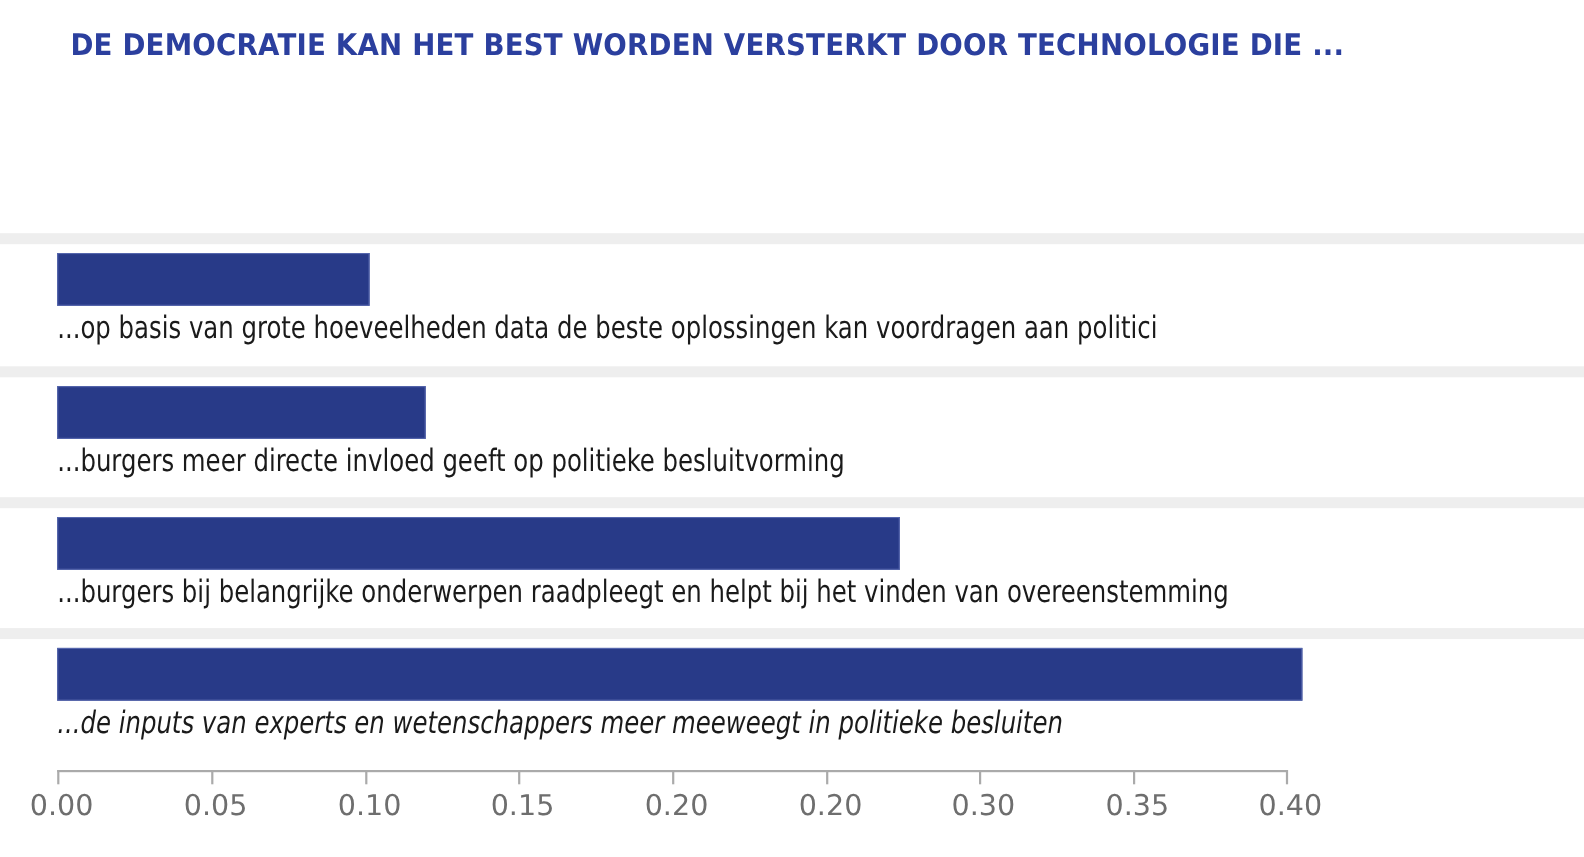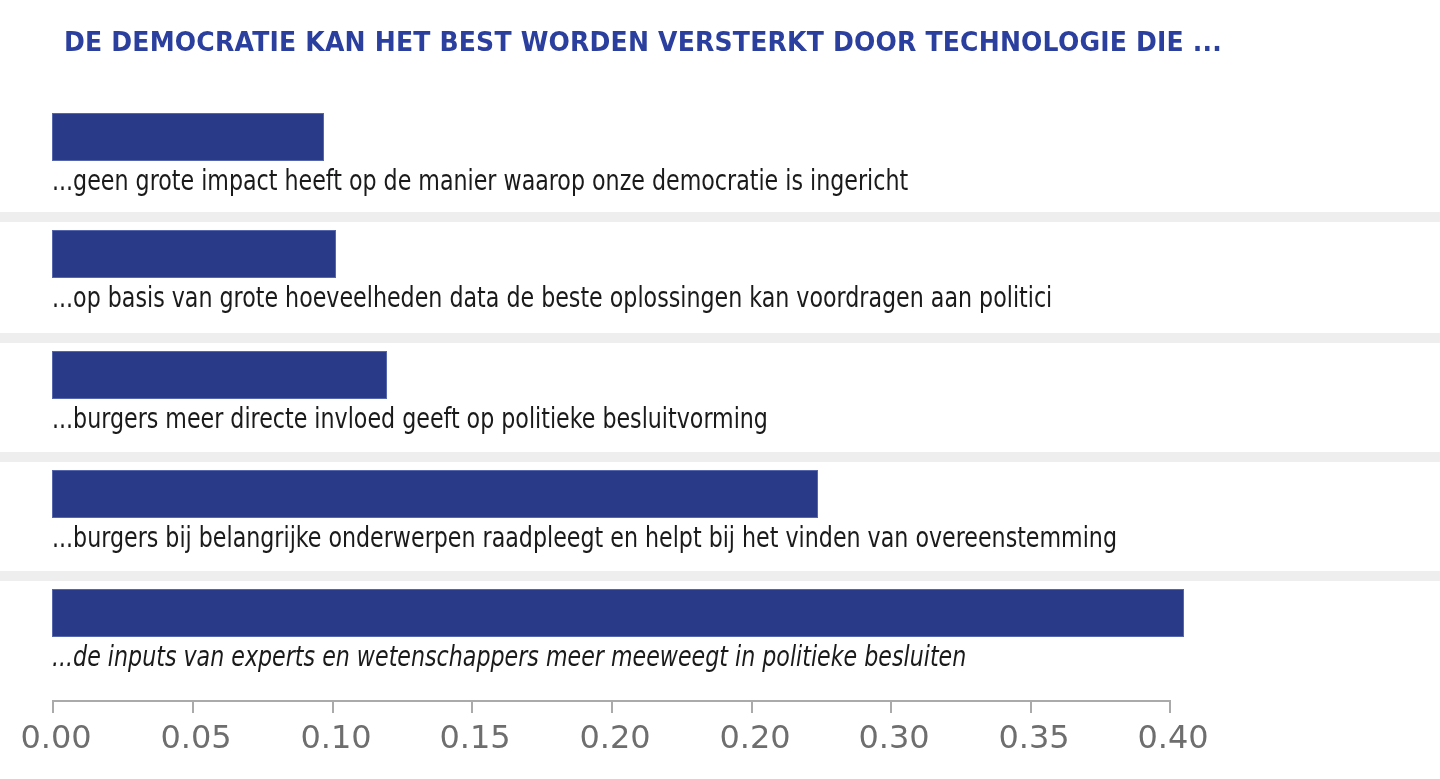--- a/index.html
+++ b/index.html
@@ -108,39 +108,35 @@
     position: absolute;
     top: 0;
     width: 2px;
     height: 13px;
     background: #aaaaaa;
   }
   .tick-label {
     position: absolute;
     top: 18px;
     font-family: "DejaVu Sans", "Liberation Sans", sans-serif;
-    font-size: 32px;
+    font-size: 26px;
     color: #6e6e6e;
     transform: translateX(-50%);
     white-space: nowrap;
   }
 </style>
 </head>
 <body>
 
 <div class="page">
 
   <div class="chart-title">DE DEMOCRATIE KAN HET BEST WORDEN VERSTERKT DOOR TECHNOLOGIE DIE ...</div>
 
   <div class="plot">
 
-    <div class="row" style="top:0px;">
-      <div class="bar" style="width:272px;"></div>
-      <div class="bar-label">...geen grote impact heeft op de manier waarop onze democratie is ingericht</div>
-    </div>
 
     <div class="row" style="top:117px;padding-left:48px;">
       <div class="row-band"></div>
       <div class="bar" style="width:284px;"></div>
       <div class="bar-label">...op basis van grote hoeveelheden data de beste oplossingen kan voordragen aan politici</div>
     </div>
 
     <div class="row" style="top:238px;">
       <div class="row-band"></div>
       <div class="bar" style="width:335px;"></div>

